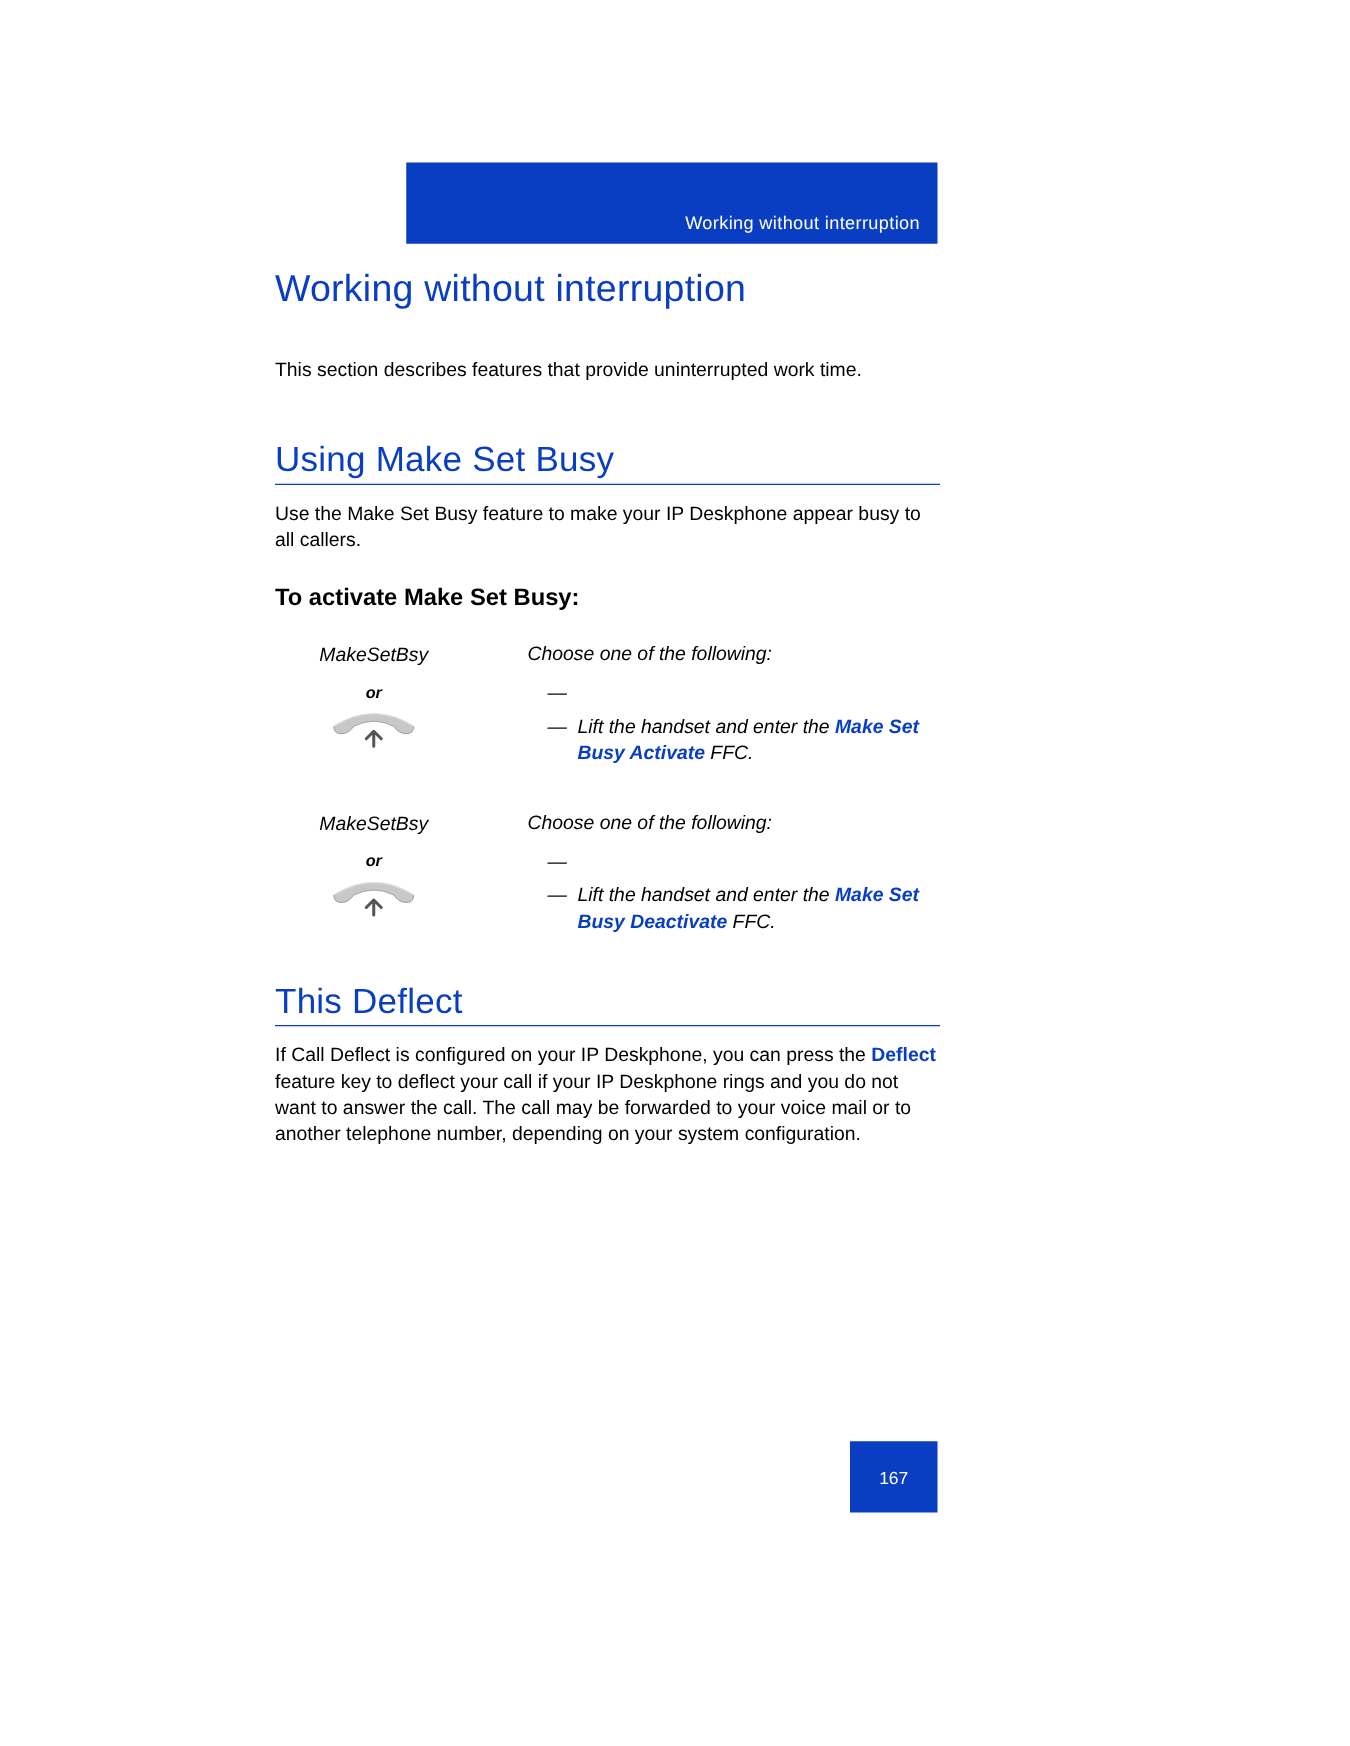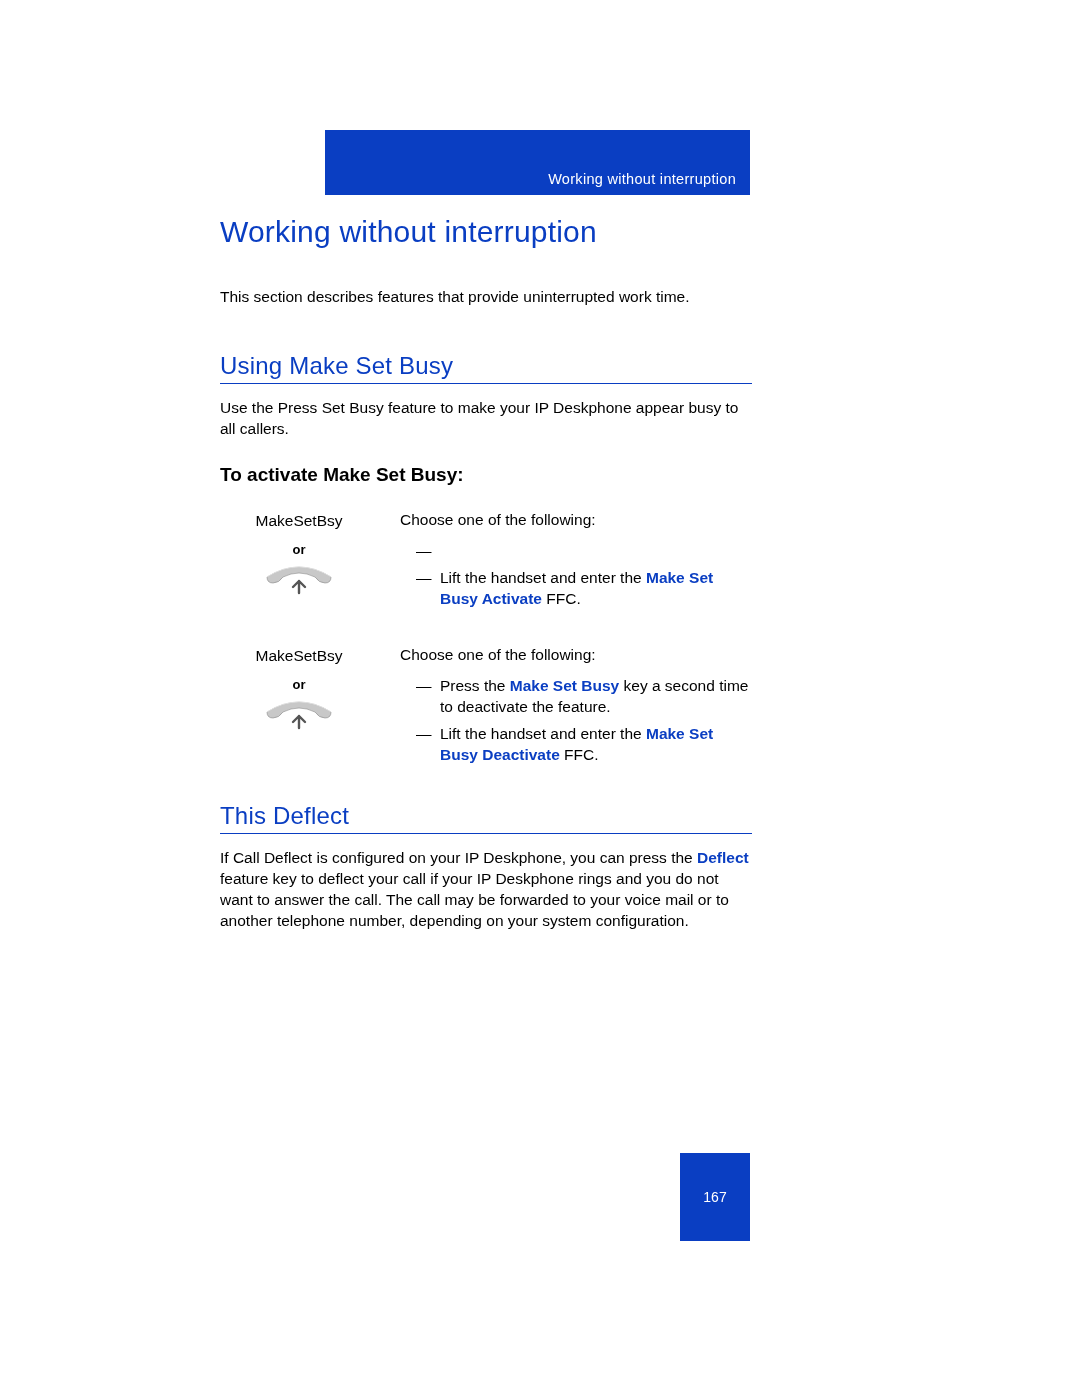--- a/index.html
+++ b/index.html
@@ -48,40 +48,41 @@
     letter-spacing: 0.2px;
   }
   .intro {
     font-size: 15.5px;
     line-height: 1.35;
     margin: 0 0 44px 0;
   }
   h2 {
     color: #0a3ec2;
     font-weight: normal;
-    font-size: 24px;
+    font-size: 28px;
     margin: 0 0 4px 0;
     border-bottom: 1px solid #0a3ec2;
     padding-bottom: 3px;
     letter-spacing: 0.2px;
   }
   .subpara {
     font-size: 15.5px;
     line-height: 1.35;
     margin: 14px 0 24px 0;
   }
   .proc-title {
     font-size: 19px;
     font-weight: bold;
     margin: 8px 0 24px 0;
   }
   .proc-row {
     display: flex;
-    gap: 22px;
+    gap: 44px;
     margin-bottom: 30px;
+    font-style: italic;
   }
   .proc-left {
     width: 158px;
     flex-shrink: 0;
     text-align: center;
     padding-top: 2px;
   }
   .key-label {
     font-size: 15.5px;
     margin: 0 0 12px 0;
@@ -123,21 +124,21 @@
   }
   .kw {
     color: #0a3ec2;
     font-weight: bold;
   }
   .footer-box {
     position: absolute;
     top: 1153px;
     left: 680px;
     width: 70px;
-    height: 88px;
+    height: 57px;
     background: #0a3ec2;
     display: flex;
     align-items: center;
     justify-content: center;
   }
   .page-num {
     color: #fff;
     font-size: 14px;
   }
 </style>
@@ -148,21 +149,21 @@
 
   <div class="header-bar">
     <span class="header-text">Working without interruption</span>
   </div>
 
   <div class="content">
     <h1>Working without interruption</h1>
     <p class="intro">This section describes features that provide uninterrupted work time.</p>
 
     <h2>Using Make Set Busy</h2>
-    <p class="subpara">Use the Press Set Busy feature to make your IP Deskphone appear busy to all callers.</p>
+    <p class="subpara">Use the Make Set Busy feature to make your IP Deskphone appear busy to all callers.</p>
 
     <p class="proc-title">To activate Make Set Busy:</p>
     <div class="proc-row">
       <div class="proc-left">
         <p class="key-label">MakeSetBsy</p>
         <p class="or-label">or</p>
         <div class="handset-icon">
           <svg width="72" height="34" viewBox="0 0 72 34">
             <path d="M4 14 Q36 -6 68 14 Q68 20 62 20 Q56 20 52 14 Q36 6 20 14 Q16 20 10 20 Q4 20 4 14 Z" fill="#c8c8c8" stroke="#888" stroke-width="0.6"></path>
             <path d="M4 14 Q36 -6 68 14" fill="none" stroke="#fff" stroke-width="1" opacity="0.6"></path>
@@ -191,21 +192,20 @@
             <path d="M4 14 Q36 -6 68 14 Q68 20 62 20 Q56 20 52 14 Q36 6 20 14 Q16 20 10 20 Q4 20 4 14 Z" fill="#c8c8c8" stroke="#888" stroke-width="0.6"></path>
             <path d="M4 14 Q36 -6 68 14" fill="none" stroke="#fff" stroke-width="1" opacity="0.6"></path>
             <path d="M36 30 L36 18 M30 24 L36 18 L42 24" fill="none" stroke="#555" stroke-width="2.4" stroke-linecap="round" stroke-linejoin="round"></path>
           </svg>
         </div>
       </div>
       <div class="proc-right">
         <p class="lead">Choose one of the following:</p>
         <div class="bullet-row">
           <span class="dash">—</span>
-          <span class="bullet-text"><span>Press the </span><span class="kw">Make Set Busy</span><span> key a second time to deactivate the feature.</span></span>
         </div>
         <div class="bullet-row">
           <span class="dash">—</span>
           <span class="bullet-text"><span>Lift the handset and enter the </span><span class="kw">Make Set Busy Deactivate</span><span> FFC.</span></span>
         </div>
       </div>
     </div>
 
     <h2>This Deflect</h2>
     <p class="subpara"><span>If Call Deflect is configured on your IP Deskphone, you can press the </span><span class="kw">Deflect</span><span> feature key to deflect your call if your IP Deskphone rings and you do not want to answer the call. The call may be forwarded to your voice mail or to another telephone number, depending on your system configuration.</span></p>

